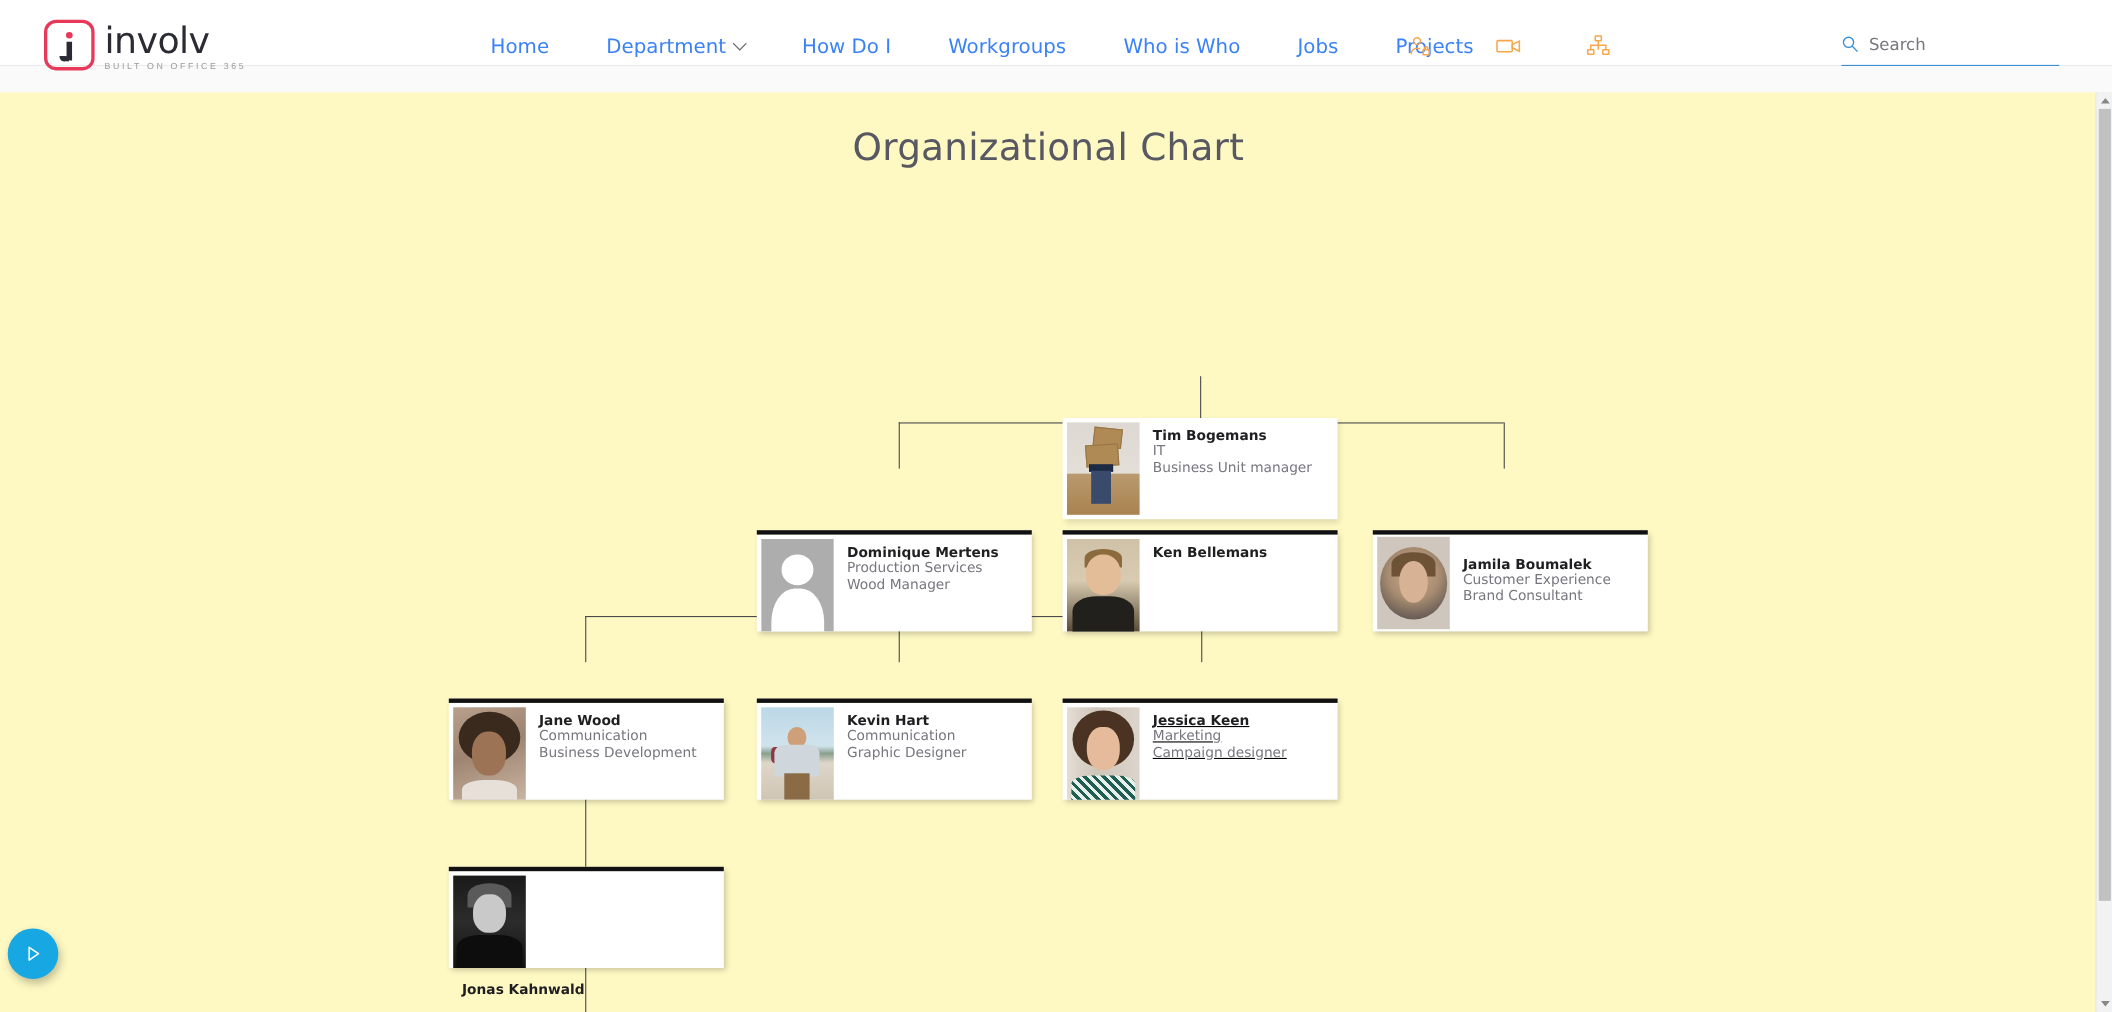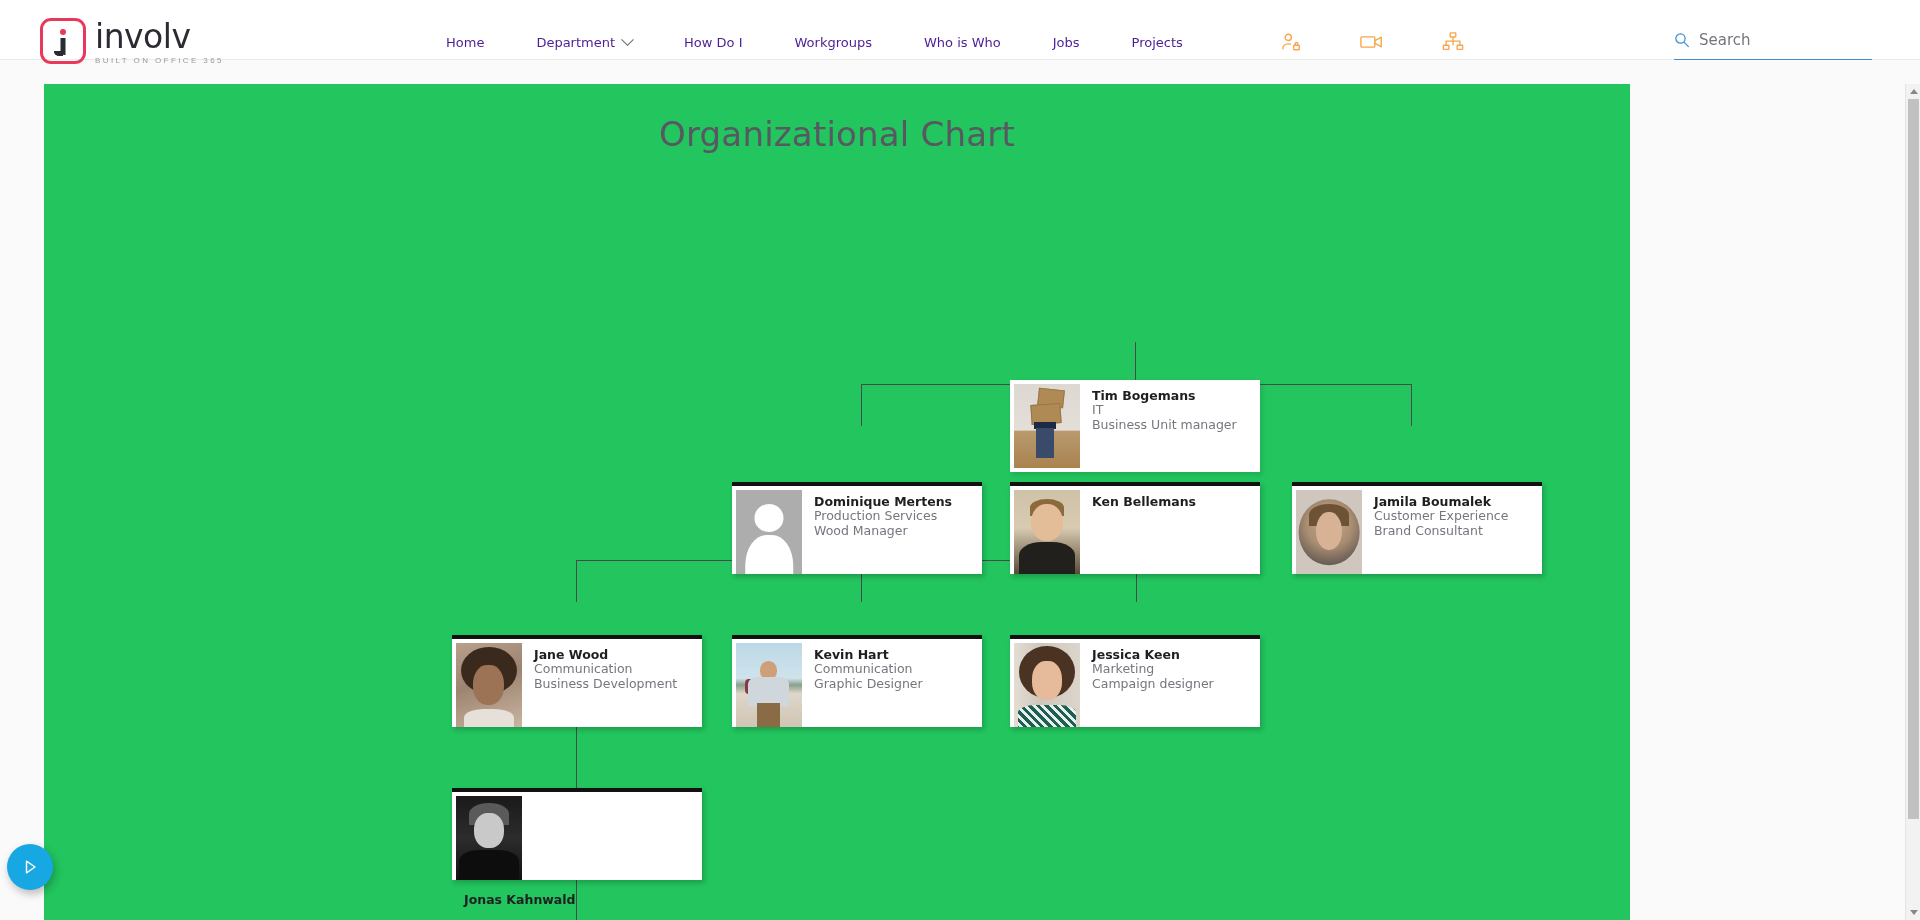--- a/index.html
+++ b/index.html
@@ -58,21 +58,21 @@
   .logo-sub {
     font-size: 8px; color: #9b9b9b; letter-spacing: 2.4px;
     margin-top: 3px; font-family: "Liberation Sans", sans-serif;
   }
 
   .nav {
     position: absolute; left: 420px; top: 0;
     height: 84px; display: flex; align-items: center;
   }
   .nav-item {
-    font-size: 13px; color: #4c1d95;
+    font-size: 18px; color: #3b82f6;
     padding: 0 26px; cursor: pointer;
     display: flex; align-items: center; gap: 8px;
     font-family: "DejaVu Sans", sans-serif;
     white-space: nowrap;
   }
   .chev {
     display: inline-block; width: 9px; height: 9px;
     border-right: 1.4px solid #6b6b72;
     border-bottom: 1.4px solid #6b6b72;
     transform: rotate(45deg) translate(-2px,-2px);
@@ -94,24 +94,23 @@
   .search-input {
     border: none; outline: none; background: transparent;
     font-size: 15px; color: #6c6c74; width: 160px;
     font-family: "DejaVu Sans", sans-serif;
   }
   .search-input::placeholder { color: #75757c; }
 
   
   .page {
     position: absolute; top: 84px; left: 0;
-    width: 1586px; height: 836px;
-    background: #22c55e;
+    width: 1906px; height: 836px;
+    background: #fef9c3;
     overflow: hidden;
-    margin-left: 44px;
   }
   .page-title {
     text-align: center;
     font-size: 34px;
     color: #585863;
     font-weight: 400;
     margin-top: 30px;
     font-family: "DejaVu Sans", sans-serif;
     letter-spacing: 0.2px;
   }
@@ -375,21 +374,21 @@
           <span class="face"></span>
           <span class="body"></span>
       </div>
       <div class="node-info">
         <span class="node-name">Ken Bellemans</span>
         <span class="node-dept"></span>
         <span class="node-role"></span>
       </div>
     </div>
 
-    <div class="node" style="left:1248px; top:328px;">
+    <div class="node" style="left:1248px; top:328px;align-items:center;">
       <div class="node-photo p-jamila">
         <span class="circ"></span>
           <span class="hair"></span>
           <span class="face"></span>
       </div>
       <div class="node-info">
         <span class="node-name">Jamila Boumalek</span>
         <span class="node-dept">Customer Experience</span>
         <span class="node-role">Brand Consultant</span>
       </div>
@@ -415,21 +414,21 @@
           <span class="shirt"></span>
           <span class="pants"></span>
       </div>
       <div class="node-info">
         <span class="node-name">Kevin Hart</span>
         <span class="node-dept">Communication</span>
         <span class="node-role">Graphic Designer</span>
       </div>
     </div>
 
-    <div class="node" style="left:966px; top:481px;">
+    <div class="node" style="left:966px; top:481px;text-decoration:underline;">
       <div class="node-photo p-jessica">
         <span class="hair"></span>
           <span class="face"></span>
           <span class="body"></span>
       </div>
       <div class="node-info">
         <span class="node-name">Jessica Keen</span>
         <span class="node-dept">Marketing</span>
         <span class="node-role">Campaign designer</span>
       </div>

